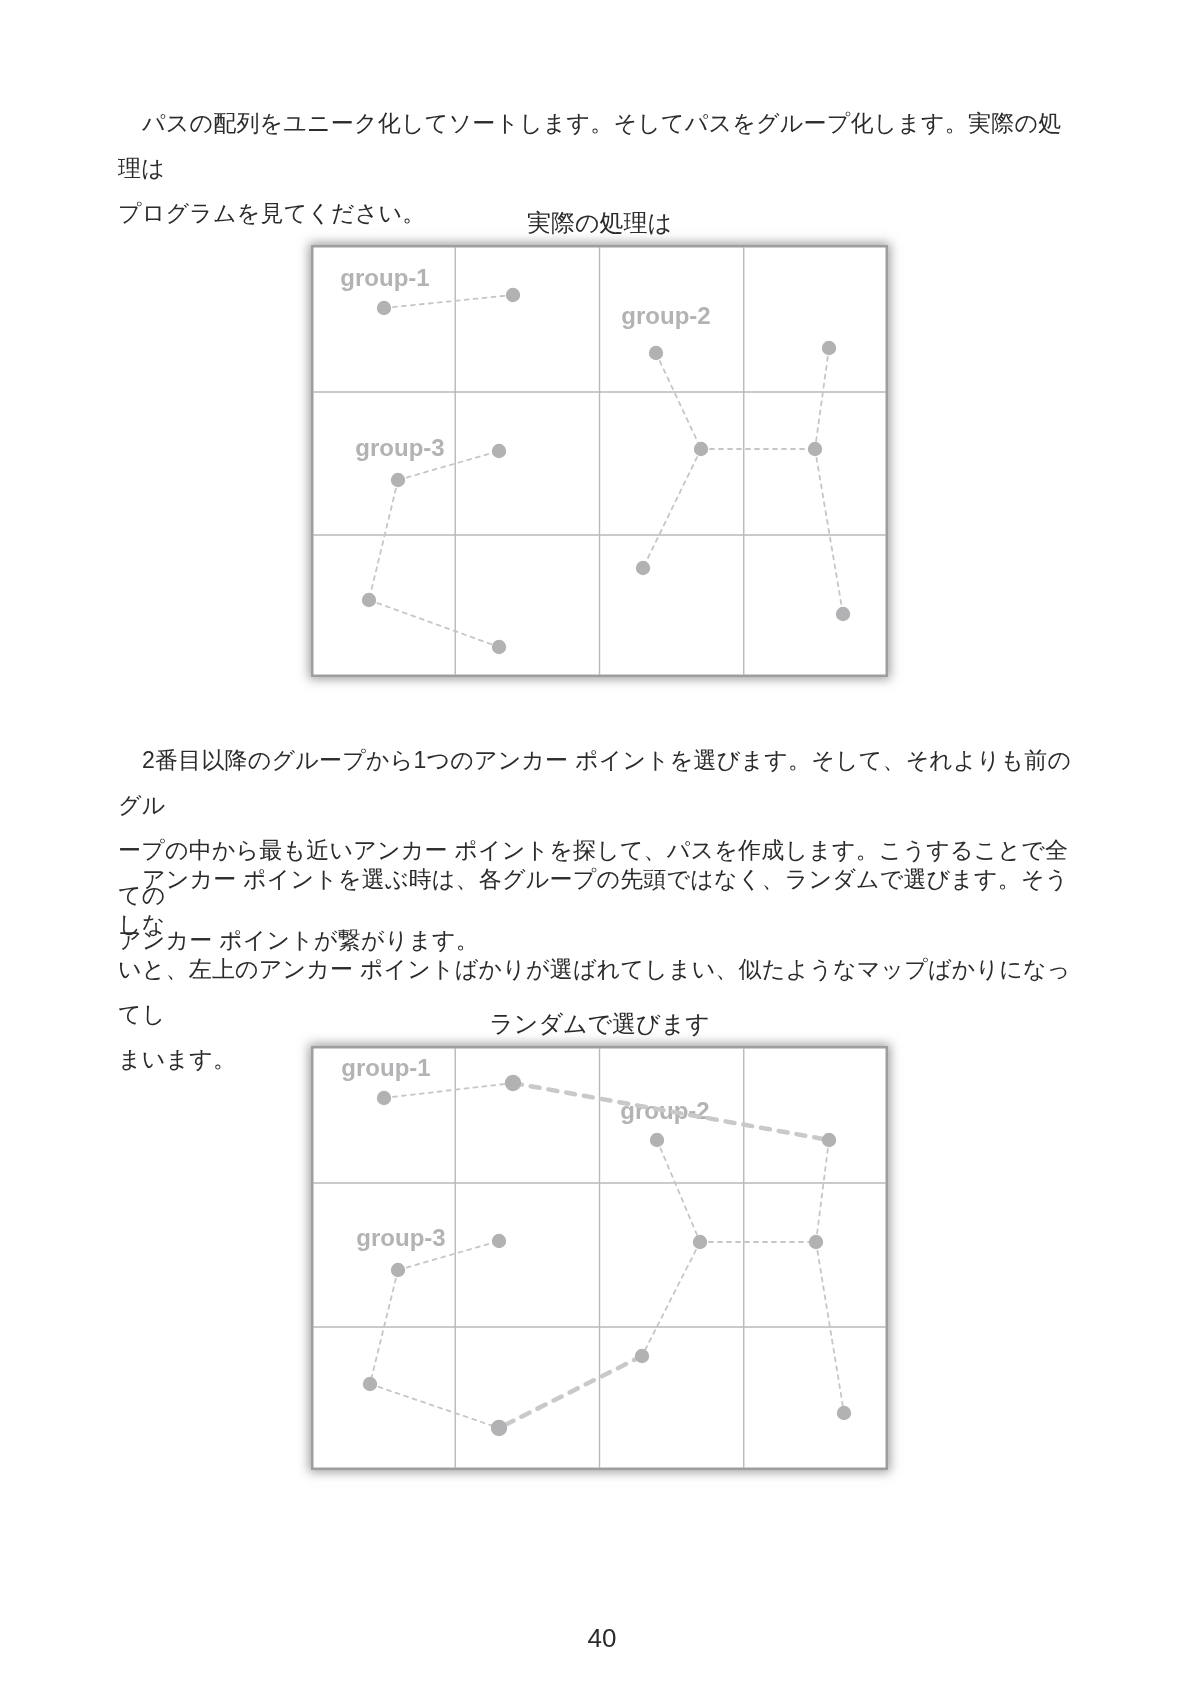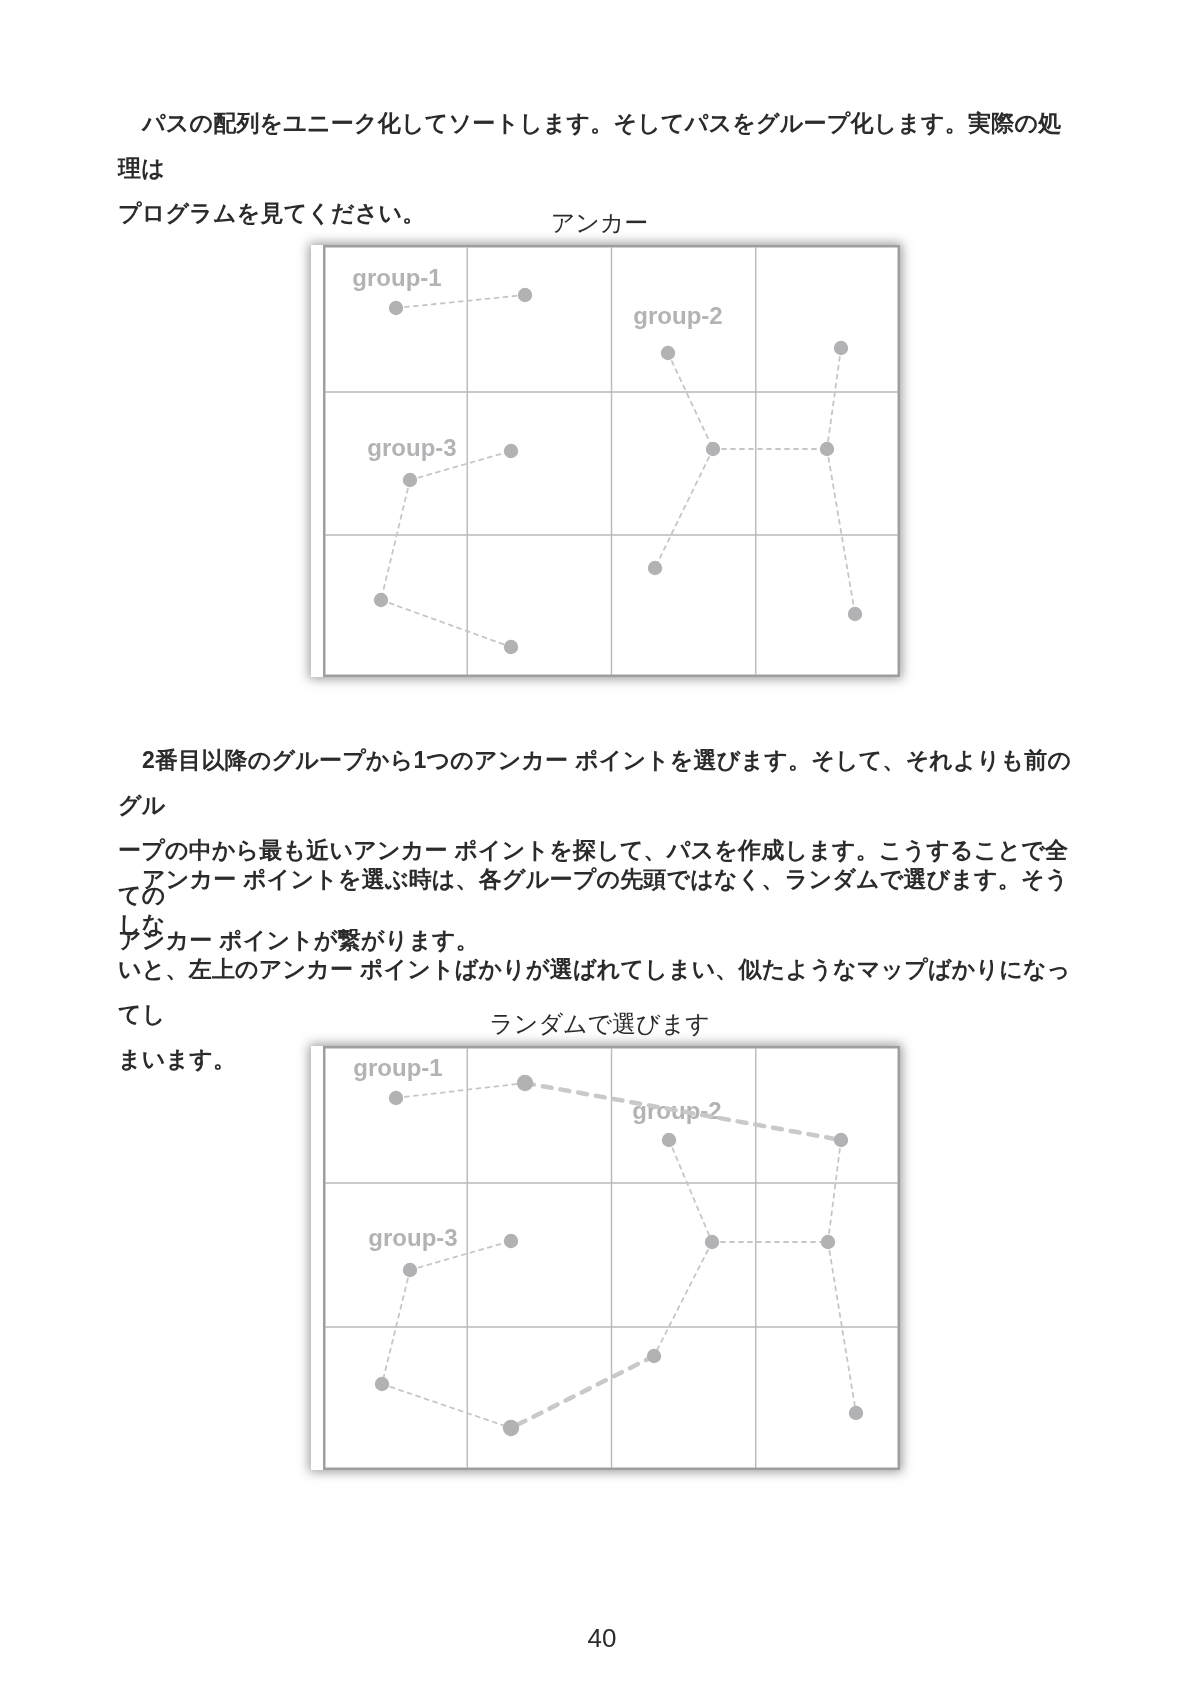--- a/index.html
+++ b/index.html
@@ -6,44 +6,42 @@
   body{
     width:1200px;height:1698px;background:#ffffff;position:relative;
     font-family:"Liberation Sans","DejaVu Sans",sans-serif;color:#2b2b2b;
     overflow:hidden;
   }
   .para{
     position:absolute;left:118px;width:956px;
     font-size:23px;line-height:45px;margin:0;
     white-space:pre-line;text-indent:24px;
     letter-spacing:0.2px;
-    font-weight:bold;
   }
   .fig-title{
     position:absolute;left:311px;width:577px;
     text-align:center;font-size:24px;line-height:34px;
   }
   .figure{
     position:absolute;background:#ffffff;
     box-shadow:0 0 10px 2px rgba(60,60,60,0.5);
-    padding-left:12px;
   }
   .figure svg{display:block;}
   .page-number{
     position:absolute;left:0;top:1622px;width:1204px;
     text-align:center;font-size:26px;line-height:32px;
   }
 </style>
 </head>
 <body>
 
 <p class="para" style="top:101px">パスの配列をユニーク化してソートします。そしてパスをグループ化します。実際の処理は
 プログラムを見てください。</p>
 
-<div class="fig-title" style="top:206px">アンカー</div>
+<div class="fig-title" style="top:206px">実際の処理は</div>
 <div class="figure" id="figure-0" style="left: 311px; top: 245px; width: 577px; height: 432px;">
     <svg viewBox="0 0 577 432" width="577" height="432">
       <rect x="1.25" y="1.25" width="574.5" height="429.5" fill="#ffffff" stroke="#9e9e9e" stroke-width="2.5"></rect>
       <line x1="144.25" y1="2" x2="144.25" y2="430" stroke="#b9b9b9" stroke-width="1.4"></line>
       <line x1="288.5" y1="2" x2="288.5" y2="430" stroke="#b9b9b9" stroke-width="1.4"></line>
       <line x1="432.75" y1="2" x2="432.75" y2="430" stroke="#b9b9b9" stroke-width="1.4"></line>
       <line x1="2" y1="147" x2="575" y2="147" stroke="#b9b9b9" stroke-width="1.4"></line>
       <line x1="2" y1="290" x2="575" y2="290" stroke="#b9b9b9" stroke-width="1.4"></line>
       <text x="74" y="32" fill="#b3b3b6" text-anchor="middle" dominant-baseline="central" font-size="24" font-weight="bold" font-family="&quot;Liberation Sans&quot;,&quot;DejaVu Sans&quot;,sans-serif">group-1</text>
       <text x="355" y="70" fill="#b3b3b6" text-anchor="middle" dominant-baseline="central" font-size="24" font-weight="bold" font-family="&quot;Liberation Sans&quot;,&quot;DejaVu Sans&quot;,sans-serif">group-2</text>

